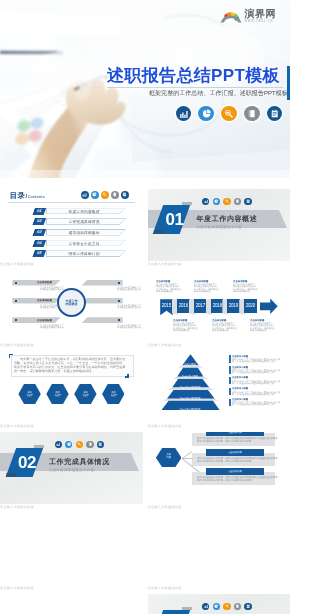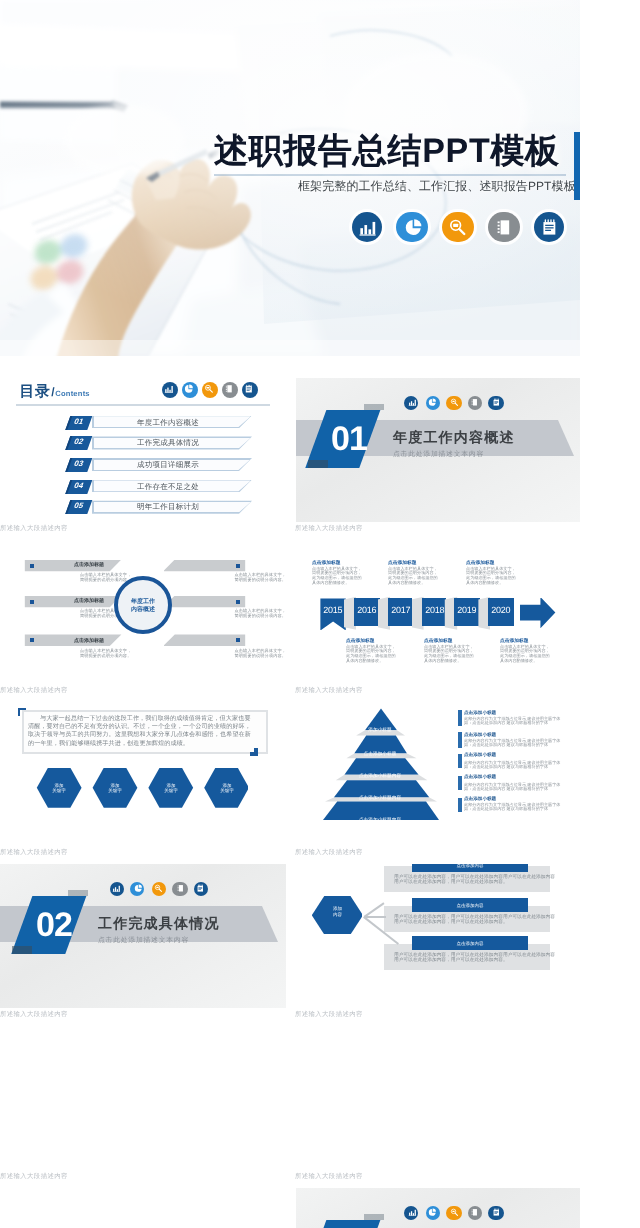--- a/index.html
+++ b/index.html
@@ -8,21 +8,21 @@
        -webkit-font-smoothing:antialiased;}
   
   .hero{position:relative;width:290px;height:178px;overflow:hidden;background:#fdfdfd;}
   .hero .photo{position:absolute;inset:0;}
   .logo{position:absolute;right:14px;top:9px;display:flex;align-items:center;gap:3px;z-index:6;}
   .logo .fan{width:22px;height:14px;position:relative;}
   .logo .txt{display:flex;flex-direction:column;line-height:1;}
   .logo .txt .main{font-size:10px;font-weight:bold;color:#5e6367;letter-spacing:.5px;}
   .logo .txt .sub{font-size:2.6px;color:#9aa0a4;letter-spacing:.9px;margin-top:1.5px;}
   .hero-title{position:absolute;left:107px;top:64.2px;z-index:6;
-     font-size:17px;font-weight:bold;color:#0f172a;letter-spacing:.35px;white-space:nowrap;
+     font-size:17px;font-weight:bold;color:#1d4ed8;letter-spacing:.35px;white-space:nowrap;
      text-shadow:0 0 2px #fff,0 0 4px #fff,0 0 6px #fff,0 0 8px rgba(255,255,255,.9);}
   .hero-sub{position:absolute;left:149px;top:88.6px;z-index:6;font-size:6.0px;color:#3e4449;white-space:nowrap;
      letter-spacing:.05px;text-shadow:0 0 2px #fff,0 0 3px #fff,0 0 4px #fff;}
   .hero-rule{position:absolute;left:107px;top:87.3px;width:176px;height:1px;background:rgba(140,170,198,.5);z-index:6;}
   .hero-bar{position:absolute;left:287px;top:66px;width:3px;height:34px;background:#1166b0;z-index:6;}
   .hero-icons{position:absolute;left:175.8px;top:105.8px;display:flex;gap:7px;z-index:6;}
   .ic{width:15.7px;height:15.7px;border-radius:50%;display:flex;align-items:center;justify-content:center;
       box-shadow:0 0 0 1.5px rgba(255,255,255,.9);}
   .ic svg{width:9.4px;height:9.4px;display:block;}
   
@@ -294,20 +294,39 @@
     </g>
 
     <g filter="url(#bl2)" opacity="0.55">
       <ellipse cx="218" cy="56" rx="46" ry="30" fill="#ffffff"></ellipse>
       <ellipse cx="62" cy="70" rx="30" ry="18" fill="#ffffff"></ellipse>
     </g>
     <rect width="290" height="178" fill="url(#glowG)"></rect>
     <rect y="170" width="290" height="8" fill="#ffffff" opacity="0.45"></rect>
   </svg>
 
+  <div class="logo">
+    <span class="fan">
+      <svg viewBox="0 0 44 28" style="width:100%;height:100%;display:block">
+        <g transform="translate(22,23)">
+          <path d="M0 0 L-14.5 -8.37 A16.7 16.7 0 0 1 -8.37 -14.5 Z" fill="#e0443b"></path>
+          <path d="M0 0 L-8.37 -14.5 A16.7 16.7 0 0 1 0 -16.7 Z" fill="#f08a1e"></path>
+          <path d="M0 0 L0 -16.7 A16.7 16.7 0 0 1 8.37 -14.5 Z" fill="#f2c62c"></path>
+          <path d="M0 0 L8.37 -14.5 A16.7 16.7 0 0 1 14.5 -8.37 Z" fill="#8cc63f"></path>
+          <path d="M0 0 L14.5 -8.37 A16.7 16.7 0 0 1 16.7 0 Z" fill="#0aa05a"></path>
+          <circle cx="0" cy="0" r="7.6" fill="#ffffff"></circle>
+        </g>
+        <path d="M1 27 A22 20 0 0 1 43 27 L36.5 27 A16 14.5 0 0 0 7.5 27 Z" fill="#8b9094"></path>
+      </svg>
+    </span>
+    <span class="txt">
+      <span class="main">演界网</span>
+      <span class="sub">WWW.YANJ.CN</span>
+    </span>
+  </div>
 
   <div class="hero-rule"></div>
   <div class="hero-title">述职报告总结PPT模板</div>
   <div class="hero-sub">框架完整的工作总结、工作汇报、述职报告PPT模板</div>
   <div class="hero-bar"></div>
   <div class="hero-icons">
     <span class="ic" style="background:#15558f">
         <svg viewBox="0 0 24 24">
           <g fill="#fff">
             <rect x="3" y="13" width="3.4" height="8"></rect>

